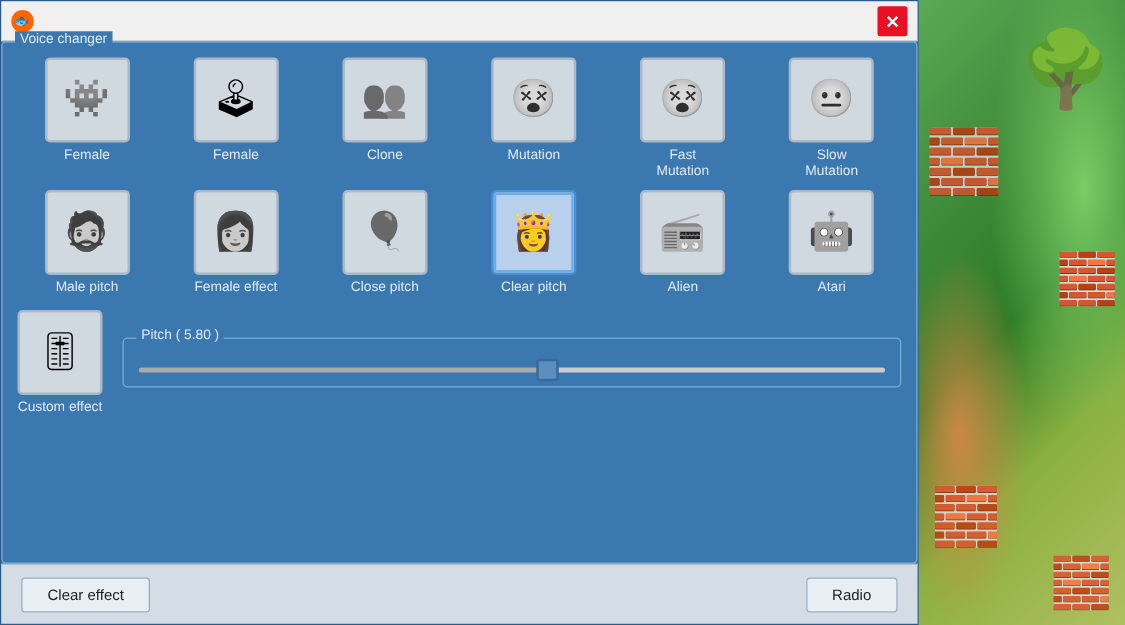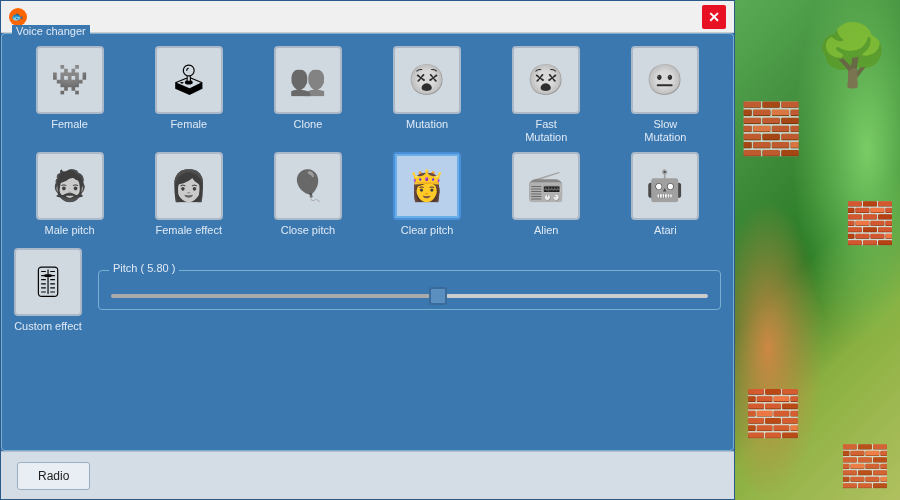--- a/index.html
+++ b/index.html
@@ -357,20 +357,21 @@
           <span class="pitch-label">Pitch ( 5.80 )</span>
           <div class="slider-container">
             <input type="range" class="slider" min="0" max="100" value="55" style="">
           </div>
         </div>
       </div>
     </div>
   </div>
 
   <div class="footer">
+    <button class="footer-btn">Clear effect</button>
     <button class="footer-btn">Radio</button>
   </div>
 </div>
 
 <div class="right-panel">
   <div style="position:absolute;top:20px;right:10px;font-size:60px;opacity:0.7;">🌳</div>
   <div style="position:absolute;top:100px;left:5px;font-size:50px;opacity:0.8;">🧱</div>
   <div style="position:absolute;top:200px;right:5px;font-size:40px;opacity:0.9;">🧱</div>
   <div style="position:absolute;bottom:60px;left:10px;font-size:45px;opacity:0.8;">🧱</div>
   <div style="position:absolute;bottom:10px;right:10px;font-size:40px;opacity:0.8;">🧱</div>

